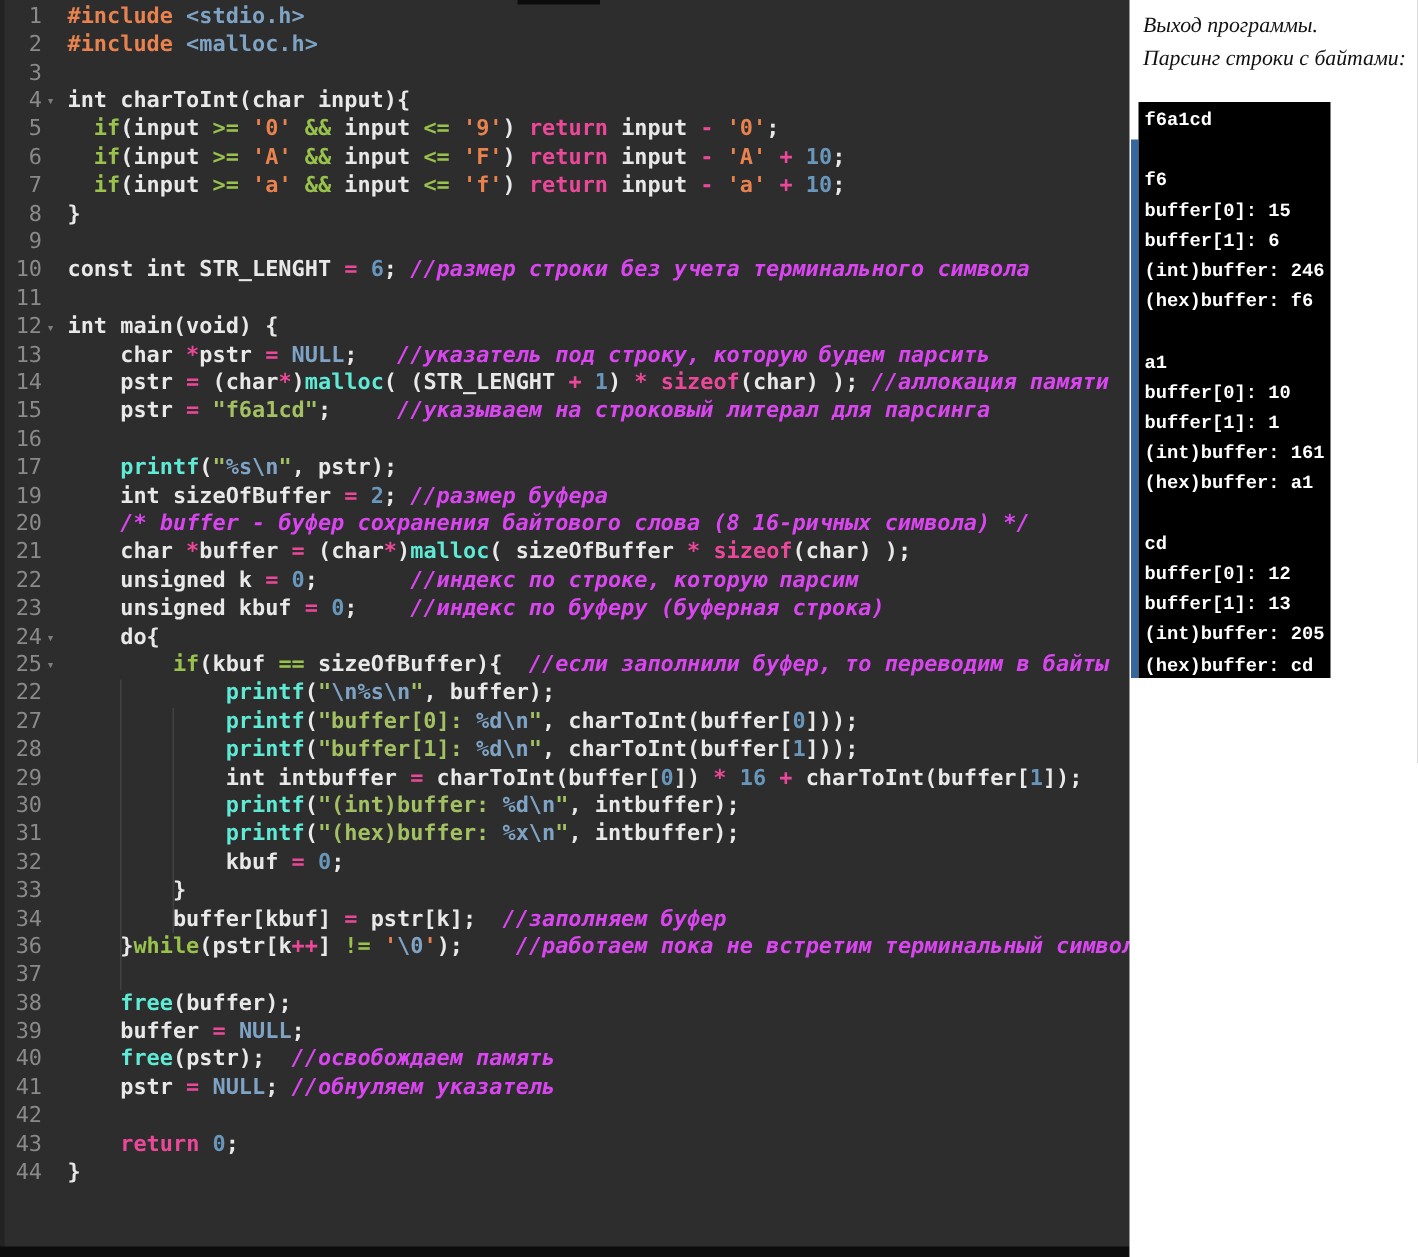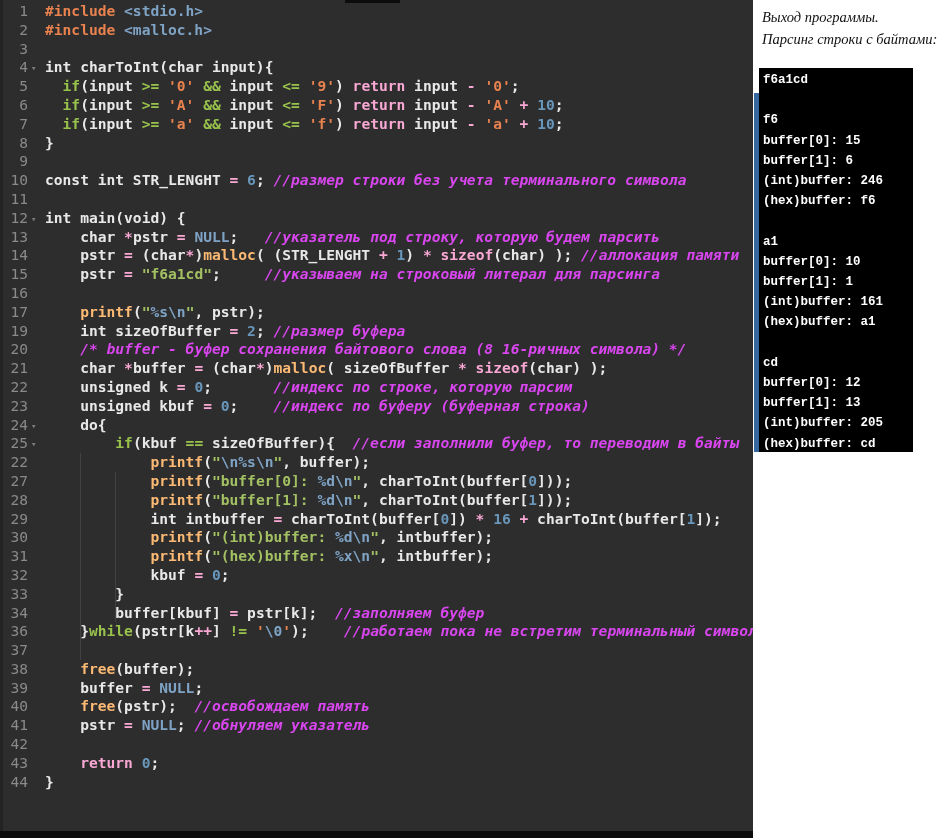--- a/index.html
+++ b/index.html
@@ -23,39 +23,39 @@
   .ln   { display:inline-block; width:28px; text-align:right; color:#8a8a8a; font-weight:normal; }
   .fold { display:inline-block; width:17px; padding-left:3px; color:#7d7d7d; font-size:9px; vertical-align:1px; }
   .code { white-space:pre; }
 
   .tk-w { color:#e8e8e8; }                      
   .tk-o { color:#e8824f; }                      
   .tk-b { color:#7fa3c5; }                      
   .tk-n { color:#6897bb; }                      
   .tk-g { color:#99c24d; }                      
   .tk-s { color:#a3c163; }                      
-  .tk-r { color:#f9a8d4;margin-top:20px; }                      
-  .tk-f { color:#fdba74; }                      
+  .tk-r { color:#ec4899;margin-top:20px; }                      
+  .tk-f { color:#5eead4; }                      
   .tk-c { color:#d946ef; font-style:italic; }   
 
   .indent-guide { position:absolute; width:1px; background:#424242; }
   .g1 { left:80px;  top:453px; height:207px; }
   .g2 { left:115px; top:472px; height:150px; }
 
   
   .side {
     position:absolute; left:753px; top:0; width:192px; height:838px;
     background:#ffffff; color:#111;
     font-family:"Liberation Serif", "DejaVu Serif", serif;
     font-size:14.5px; line-height:21.5px;
   }
   .side-titles { padding:7px 0 0 9px;font-style:italic; }
   .console-blue-edge { position:absolute; left:1px; top:93px; width:5px; height:359px; background:#35689f; }
   .console {
-    position:absolute; left:6px; top:68px; width:154px; height:384px;
+    position:absolute; left:6px; top:68px; width:128px; height:384px;
     background:#000; color:#fff;
     font-family:"Liberation Mono", "DejaVu Sans Mono", monospace;
     font-size:12.5px; font-weight:bold; line-height:20.2px;
     white-space:pre; padding:2px 0 0 4px; overflow:hidden;
   }
 </style>
 </head>
 <body>
 
 <div class="screen">

